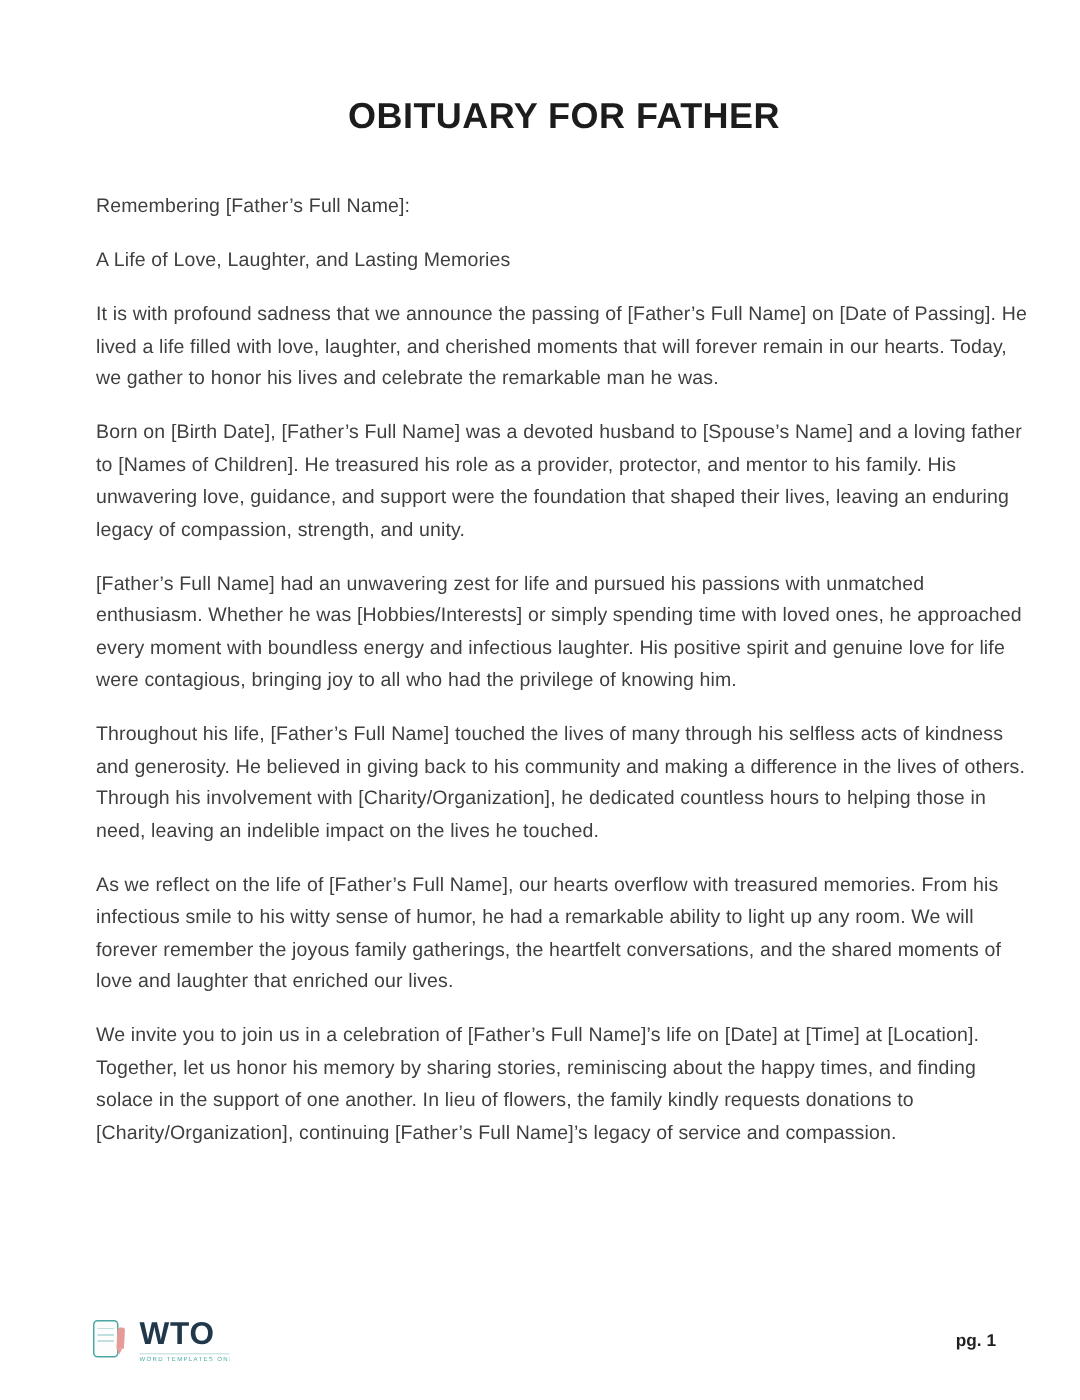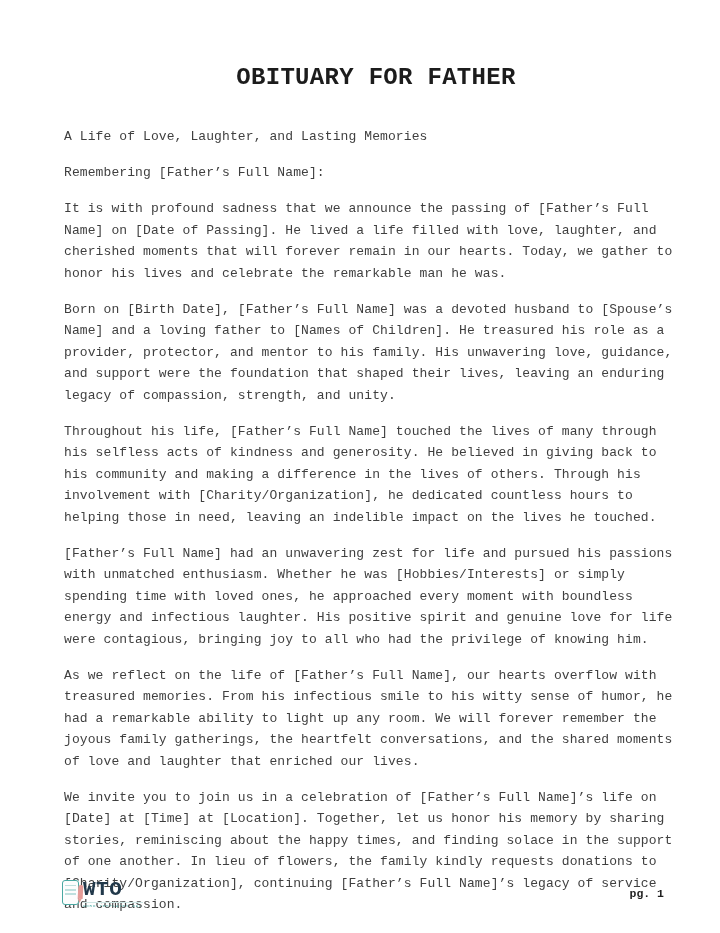--- a/index.html
+++ b/index.html
@@ -8,21 +8,21 @@
     background: #ffffff;
   }
   .page {
     position: relative;
     width: 720px;
     height: 932px;
     margin: 0 auto;
     background: #ffffff;
     box-sizing: border-box;
     padding: 62px 32px 70px 64px;
-    font-family: Liberation Mono, monospace;
+    font-family: Liberation Sans, sans-serif;
     overflow: hidden;
   }
   h1.doc-title {
     margin: 0 0 32px 0;
     text-align: center;
     font-size: 24px;
     line-height: 32px;
     font-weight: 700;
     letter-spacing: 0.3px;
     color: #1c1c1c;
@@ -39,21 +39,21 @@
     left: 62px;
     right: 56px;
     bottom: 24px;
     display: flex;
     justify-content: space-between;
     align-items: center;
   }
   .wto-logo {
     display: flex;
     align-items: center;
-    gap: 0;
+    gap: 10px;
   }
   .doc-icon {
     position: relative;
     width: 21px;
     height: 27px;
     flex: 0 0 auto;
   }
   .doc-icon .sheet {
     position: absolute;
     left: 0; top: 0;
@@ -125,26 +125,26 @@
   }
 </style>
 </head>
 <body>
 
 <div class="page">
 
   <h1 class="doc-title">OBITUARY FOR FATHER</h1>
 
   <div class="body-text">
+    <p>Remembering [Father’s Full Name]:</p>
     <p>A Life of Love, Laughter, and Lasting Memories</p>
-    <p>Remembering [Father’s Full Name]:</p>
     <p>It is with profound sadness that we announce the passing of [Father’s Full Name] on [Date of Passing]. He lived a life filled with love, laughter, and cherished moments that will forever remain in our hearts. Today, we gather to honor his lives and celebrate the remarkable man he was.</p>
     <p>Born on [Birth Date], [Father’s Full Name] was a devoted husband to [Spouse’s Name] and a loving father to [Names of Children]. He treasured his role as a provider, protector, and mentor to his family. His unwavering love, guidance, and support were the foundation that shaped their lives, leaving an enduring legacy of compassion, strength, and unity.</p>
+    <p>[Father’s Full Name] had an unwavering zest for life and pursued his passions with unmatched enthusiasm. Whether he was [Hobbies/Interests] or simply spending time with loved ones, he approached every moment with boundless energy and infectious laughter. His positive spirit and genuine love for life were contagious, bringing joy to all who had the privilege of knowing him.</p>
     <p>Throughout his life, [Father’s Full Name] touched the lives of many through his selfless acts of kindness and generosity. He believed in giving back to his community and making a difference in the lives of others. Through his involvement with [Charity/Organization], he dedicated countless hours to helping those in need, leaving an indelible impact on the lives he touched.</p>
-    <p>[Father’s Full Name] had an unwavering zest for life and pursued his passions with unmatched enthusiasm. Whether he was [Hobbies/Interests] or simply spending time with loved ones, he approached every moment with boundless energy and infectious laughter. His positive spirit and genuine love for life were contagious, bringing joy to all who had the privilege of knowing him.</p>
     <p>As we reflect on the life of [Father’s Full Name], our hearts overflow with treasured memories. From his infectious smile to his witty sense of humor, he had a remarkable ability to light up any room. We will forever remember the joyous family gatherings, the heartfelt conversations, and the shared moments of love and laughter that enriched our lives.</p>
     <p>We invite you to join us in a celebration of [Father’s Full Name]’s life on [Date] at [Time] at [Location]. Together, let us honor his memory by sharing stories, reminiscing about the happy times, and finding solace in the support of one another. In lieu of flowers, the family kindly requests donations to [Charity/Organization], continuing [Father’s Full Name]’s legacy of service and compassion.</p>
   </div>
 
   <div class="footer">
     <div class="wto-logo">
       <span class="doc-icon">
         <span class="sheet"></span>
         <span class="pen"></span>
       </span>

